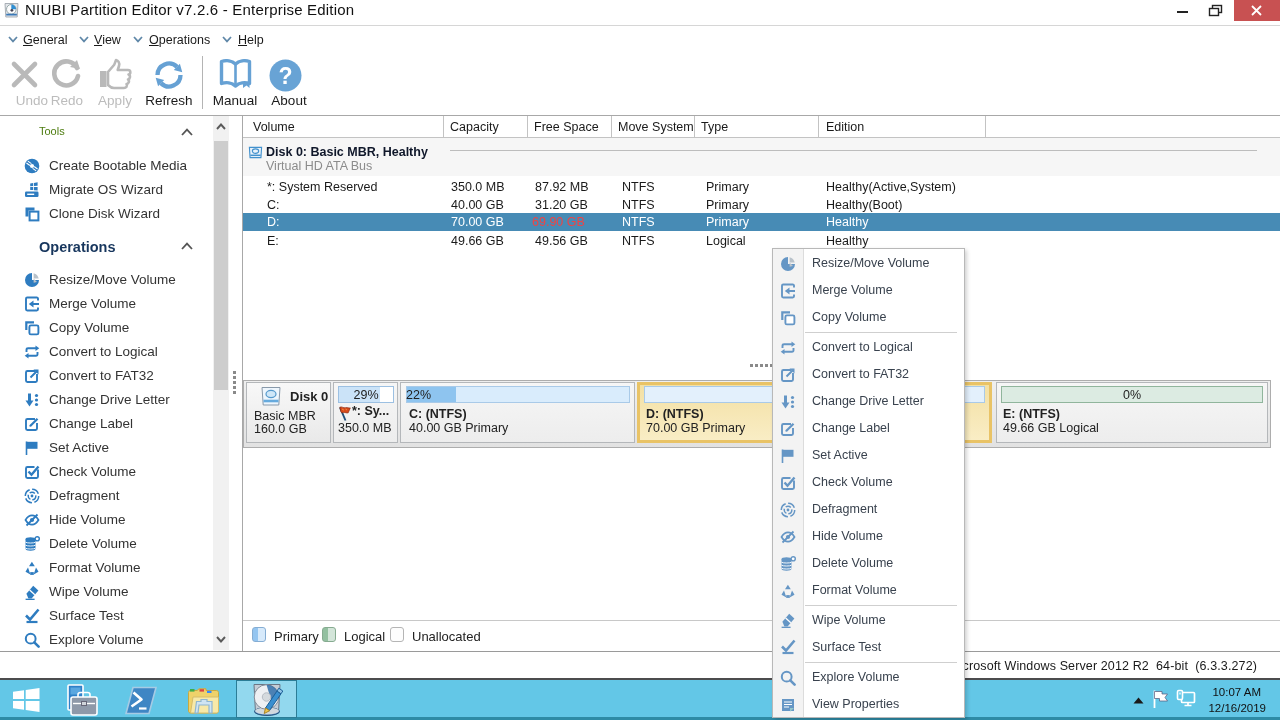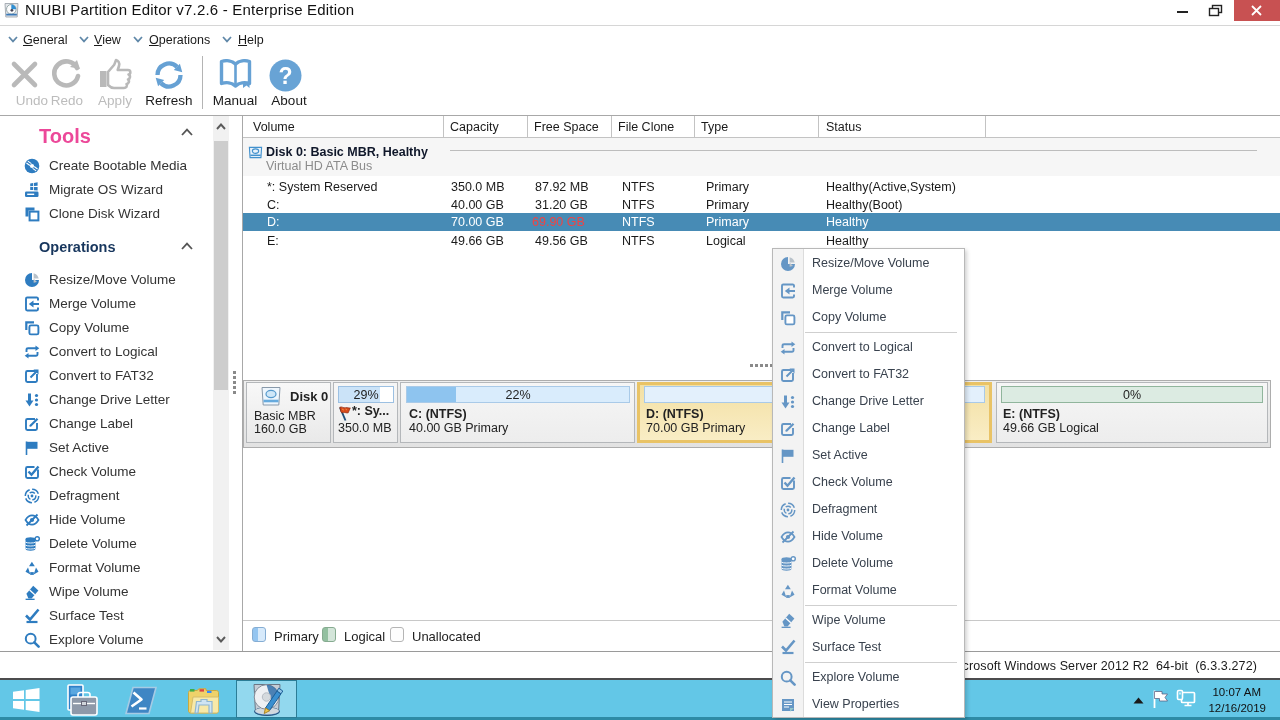--- a/index.html
+++ b/index.html
@@ -202,21 +202,21 @@
         <path d="M2 2 L14 2 L14 14 L10 14 L2 14 Z" fill="currentColor"></path>
         <path d="M4 5 L12 5 M4 7.5 L12 7.5 M4 10 L9 10" stroke="#fff" stroke-width="1.2"></path>
         <path d="M14 11 L10 11 L10 14.8 Z" fill="#9cc" opacity="0.9"></path>
       </symbol>
 </defs>
 </svg>
 
 <div class="abs" style="left:0;top:116px;width:242px;height:534px;background:#fff;"></div>
 <div class="abs" style="left:242px;top:116px;width:1px;height:535px;background:#a8a8a8;"></div>
 
-<div class="abs" style="left:39px;top:125px;font-size:20px;font-weight:bold;color:#ec4899;">Tools</div>
+<div class="abs" style="left:39px;top:125px;font-size:11px;font-weight:normal;color:#4d7c0f;">Tools</div>
 <svg class="abs" style="left:181px;top:128px;" width="12" height="8" viewBox="0 0 12 8">
     <path d="M1 7 L6 1.6 L11 7" fill="none" stroke="#555" stroke-width="1.8"></path>
   </svg>
 <div class="abs" style="left:39px;top:239px;font-size:14.5px;font-weight:bold;color:#17365d;">Operations</div>
 <svg class="abs" style="left:181px;top:242px;" width="12" height="8" viewBox="0 0 12 8">
     <path d="M1 7 L6 1.6 L11 7" fill="none" stroke="#555" stroke-width="1.8"></path>
   </svg>
 <div class="sit" style="top:154px">
     <svg>
       <use href="#i-boot"></use>
@@ -345,23 +345,23 @@
 <div class="abs" style="left:233px;top:376px;width:3px;height:3px;background:#8a8a8a;"></div>
 <div class="abs" style="left:233px;top:381px;width:3px;height:3px;background:#8a8a8a;"></div>
 <div class="abs" style="left:233px;top:386px;width:3px;height:3px;background:#8a8a8a;"></div>
 <div class="abs" style="left:233px;top:391px;width:3px;height:3px;background:#8a8a8a;"></div>
 
 <div class="abs" style="left:243px;top:116px;width:1037px;height:534px;background:#fff;"></div>
 
 <div class="abs" style="left:253px;top:120px;font-size:12.5px;color:#1a1a1a;">Volume</div>
 <div class="abs" style="left:450px;top:120px;font-size:12.5px;color:#1a1a1a;">Capacity</div>
 <div class="abs" style="left:534px;top:120px;font-size:12.5px;color:#1a1a1a;">Free Space</div>
-<div class="abs" style="left:618px;top:120px;font-size:12.5px;color:#1a1a1a;">File Clone</div>
+<div class="abs" style="left:618px;top:120px;font-size:12.5px;color:#1a1a1a;">Move System</div>
 <div class="abs" style="left:701px;top:120px;font-size:12.5px;color:#1a1a1a;">Type</div>
-<div class="abs" style="left:826px;top:120px;font-size:12.5px;color:#1a1a1a;">Status</div>
+<div class="abs" style="left:826px;top:120px;font-size:12.5px;color:#1a1a1a;">Edition</div>
 <div class="abs" style="left:443px;top:116px;width:1px;height:21px;background:#c3c3c3;"></div>
 <div class="abs" style="left:527px;top:116px;width:1px;height:21px;background:#c3c3c3;"></div>
 <div class="abs" style="left:611px;top:116px;width:1px;height:21px;background:#c3c3c3;"></div>
 <div class="abs" style="left:694px;top:116px;width:1px;height:21px;background:#c3c3c3;"></div>
 <div class="abs" style="left:818px;top:116px;width:1px;height:21px;background:#c3c3c3;"></div>
 <div class="abs" style="left:985px;top:116px;width:1px;height:21px;background:#c3c3c3;"></div>
 <div class="abs" style="left:243px;top:137px;width:1037px;height:1px;background:#c3c3c3;"></div>
 
 <div class="abs" style="left:243px;top:138px;width:1037px;height:38px;background:#f6f6f6;"></div>
 <svg class="abs" style="left:248px;top:145px;" width="15" height="15" viewBox="0 0 16 16" color="#4291cd">
@@ -425,21 +425,21 @@
     <path d="M3 1.5 L8.5 14.5" stroke="#1f4e79" stroke-width="1.9"></path>
     <path d="M2.8 1.2 C5 0.2 6.5 2.4 8.5 1.7 C10.3 1.1 11.5 2.4 13.3 1.9 L11.2 6.8 C9.4 7.4 8.2 6 6.4 6.6 C5.2 7 4.4 6.6 4 6.1 Z" fill="#d84a1b" stroke="#8a2a10" stroke-width="0.7"></path>
     <path d="M5 3 L7 4.2 M8.5 3 L10 4" stroke="#f0a050" stroke-width="0.8"></path>
   </svg>
 <div class="abs" style="left:352px;top:404px;font-size:12.5px;font-weight:bold;color:#222;">*: Sy...</div>
 <div class="abs" style="left:338px;top:421px;font-size:12.5px;color:#222;">350.0 MB</div>
 
 <div class="abs" style="left:400px;top:382px;width:235px;height:61px;background:linear-gradient(#f6f6f6,#ededed);border:1px solid #b4b7ba;"></div>
 <div class="abs" style="left:406px;top:386px;width:224px;height:17px;background:#d9ecfc;border:1px solid #a9cae8;"></div>
 <div class="abs" style="left:407px;top:387px;width:49px;height:15px;background:#8ec4ef;"></div>
-<div class="abs" style="left:406px;top:388px;width:224px;text-align:center;font-size:12.5px;color:#222;">22%</div>
+<div class="abs" style="left:406px;top:388px;width:224px;font-size:12.5px;color:#222;">22%</div>
 <div class="abs" style="left:409px;top:407px;font-size:12.5px;font-weight:bold;color:#222;">C: (NTFS)</div>
 <div class="abs" style="left:409px;top:421px;font-size:12.5px;color:#222;">40.00 GB Primary</div>
 
 <div class="abs" style="left:637px;top:382px;width:355px;height:61px;background:linear-gradient(#f3e0a4,#f9edc5);border:3px solid #e9c366;"></div>
 <div class="abs" style="left:644px;top:386px;width:341px;height:17px;background:#e3f0fc;border:1px solid #a9cae8;"></div>
 <div class="abs" style="left:646px;top:407px;font-size:12.5px;font-weight:bold;color:#222;">D: (NTFS)</div>
 <div class="abs" style="left:646px;top:421px;font-size:12.5px;color:#222;">70.00 GB Primary</div>
 
 <div class="abs" style="left:996px;top:382px;width:272px;height:61px;background:linear-gradient(#f6f6f6,#ededed);border:1px solid #b4b7ba;"></div>
 <div class="abs" style="left:1001px;top:386px;width:262px;height:17px;background:#dcebe2;border:1px solid #90b59c;"></div>

